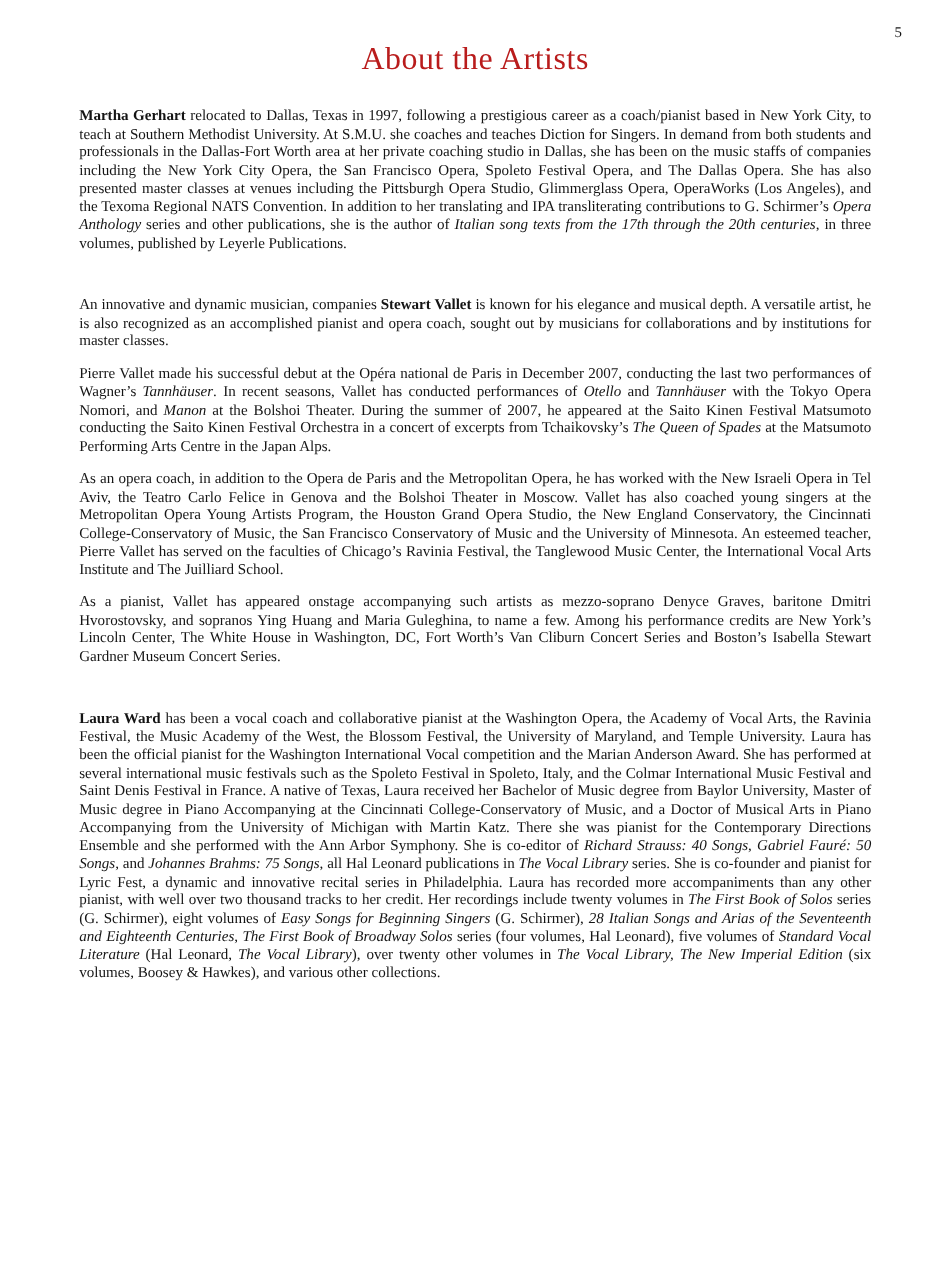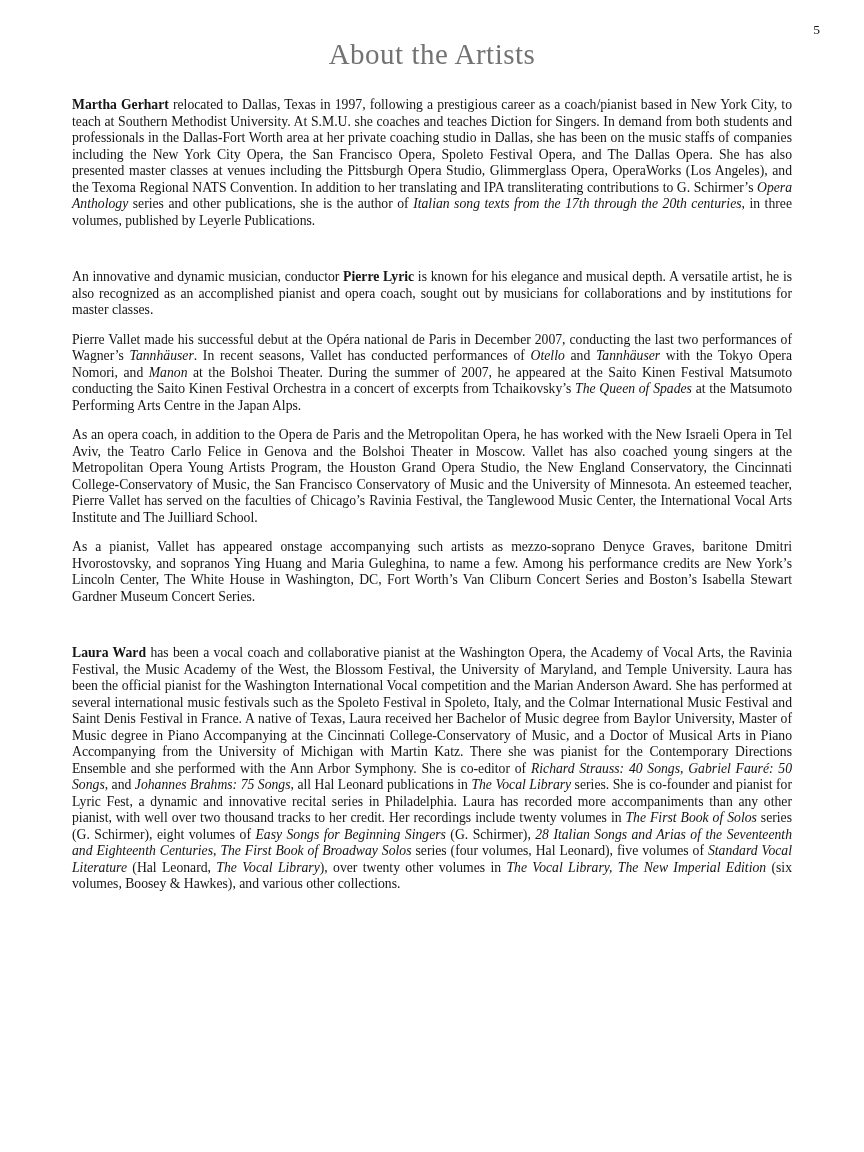--- a/index.html
+++ b/index.html
@@ -20,21 +20,21 @@
     right: 44px;
     font-size: 13.5px;
     color: #141414;
   }
   .page-title {
     text-align: center;
     font-size: 29px;
     font-weight: 400;
     letter-spacing: 0.5px;
     margin: 38px 0 26px 0;
-    color: #737373;
+    color: #b91c1c;
   }
   .content {
     margin: 0 72px;
     font-size: 13.7px;
     line-height: 16.5px;
     text-align: justify;
   }
   .content p {
     margin: 0 0 13px 0;
     font-family: Liberation Serif, serif;
@@ -50,21 +50,21 @@
 <div class="page">
   <div class="page-number">5</div>
 
   <h1 class="page-title">About the Artists</h1>
 
   <div class="content">
       <section class="bio-section">
         <p><span class="run-b">Martha Gerhart</span><span> relocated to Dallas, Texas in 1997, following a prestigious career as a coach/pianist based in New York City, to teach at Southern Methodist University. At S.M.U. she coaches and teaches Diction for Singers. In demand from both students and professionals in the Dallas-Fort Worth area at her private coaching studio in Dallas, she has been on the music staffs of companies including the New York City Opera, the San Francisco Opera, Spoleto Festival Opera, and The Dallas Opera. She has also presented master classes at venues including the Pittsburgh Opera Studio, Glimmerglass Opera, OperaWorks (Los Angeles), and the Texoma Regional NATS Convention. In addition to her translating and IPA transliterating contributions to G. Schirmer’s </span><span class="run-i">Opera Anthology</span><span> series and other publications, she is the author of </span><span class="run-i">Italian song texts from the 17th through the 20th centuries</span><span>, in three volumes, published by Leyerle Publications.</span></p>
       </section>
       <section class="bio-section">
-        <p><span>An innovative and dynamic musician, conductor </span><span class="run-b">Pierre Lyric</span><span> is known for his elegance and musical depth. A versatile artist, he is also recognized as an accomplished pianist and opera coach, sought out by musicians for collaborations and by institutions for master classes.</span></p>
+        <p><span>An innovative and dynamic musician, companies </span><span class="run-b">Stewart Vallet</span><span> is known for his elegance and musical depth. A versatile artist, he is also recognized as an accomplished pianist and opera coach, sought out by musicians for collaborations and by institutions for master classes.</span></p>
         <p><span>Pierre Vallet made his successful debut at the Opéra national de Paris in December 2007, conducting the last two performances of Wagner’s </span><span class="run-i">Tannhäuser</span><span>. In recent seasons, Vallet has conducted performances of </span><span class="run-i">Otello</span><span> and </span><span class="run-i">Tannhäuser</span><span> with the Tokyo Opera Nomori, and </span><span class="run-i">Manon</span><span> at the Bolshoi Theater. During the summer of 2007, he appeared at the Saito Kinen Festival Matsumoto conducting the Saito Kinen Festival Orchestra in a concert of excerpts from Tchaikovsky’s </span><span class="run-i">The Queen of Spades</span><span> at the Matsumoto Performing Arts Centre in the Japan Alps.</span></p>
         <p><span>As an opera coach, in addition to the Opera de Paris and the Metropolitan Opera, he has worked with the New Israeli Opera in Tel Aviv, the Teatro Carlo Felice in Genova and the Bolshoi Theater in Moscow. Vallet has also coached young singers at the Metropolitan Opera Young Artists Program, the Houston Grand Opera Studio, the New England Conservatory, the Cincinnati College-Conservatory of Music, the San Francisco Conservatory of Music and the University of Minnesota. An esteemed teacher, Pierre Vallet has served on the faculties of Chicago’s Ravinia Festival, the Tanglewood Music Center, the International Vocal Arts Institute and The Juilliard School.</span></p>
         <p><span>As a pianist, Vallet has appeared onstage accompanying such artists as mezzo-soprano Denyce Graves, baritone Dmitri Hvorostovsky, and sopranos Ying Huang and Maria Guleghina, to name a few. Among his performance credits are New York’s Lincoln Center, The White House in Washington, DC, Fort Worth’s Van Cliburn Concert Series and Boston’s Isabella Stewart Gardner Museum Concert Series.</span></p>
       </section>
       <section class="bio-section">
         <p><span class="run-b">Laura Ward</span><span> has been a vocal coach and collaborative pianist at the Washington Opera, the Academy of Vocal Arts, the Ravinia Festival, the Music Academy of the West, the Blossom Festival, the University of Maryland, and Temple University. Laura has been the official pianist for the Washington International Vocal competition and the Marian Anderson Award. She has performed at several international music festivals such as the Spoleto Festival in Spoleto, Italy, and the Colmar International Music Festival and Saint Denis Festival in France. A native of Texas, Laura received her Bachelor of Music degree from Baylor University, Master of Music degree in Piano Accompanying at the Cincinnati College-Conservatory of Music, and a Doctor of Musical Arts in Piano Accompanying from the University of Michigan with Martin Katz. There she was pianist for the Contemporary Directions Ensemble and she performed with the Ann Arbor Symphony. She is co-editor of </span><span class="run-i">Richard Strauss: 40 Songs</span><span>, </span><span class="run-i">Gabriel Fauré: 50 Songs</span><span>, and </span><span class="run-i">Johannes Brahms: 75 Songs</span><span>, all Hal Leonard publications in </span><span class="run-i">The Vocal Library</span><span> series. She is co-founder and pianist for Lyric Fest, a dynamic and innovative recital series in Philadelphia. Laura has recorded more accompaniments than any other pianist, with well over two thousand tracks to her credit. Her recordings include twenty volumes in </span><span class="run-i">The First Book of Solos</span><span> series (G. Schirmer), eight volumes of </span><span class="run-i">Easy Songs for Beginning Singers</span><span> (G. Schirmer), </span><span class="run-i">28 Italian Songs and Arias of the Seventeenth and Eighteenth Centuries</span><span>, </span><span class="run-i">The First Book of Broadway Solos</span><span> series (four volumes, Hal Leonard), five volumes of </span><span class="run-i">Standard Vocal Literature</span><span> (Hal Leonard, </span><span class="run-i">The Vocal Library</span><span>), over twenty other volumes in </span><span class="run-i">The Vocal Library, The New Imperial Edition</span><span> (six volumes, Boosey &amp; Hawkes), and various other collections.</span></p>
       </section>
     </div>
 </div>
 

